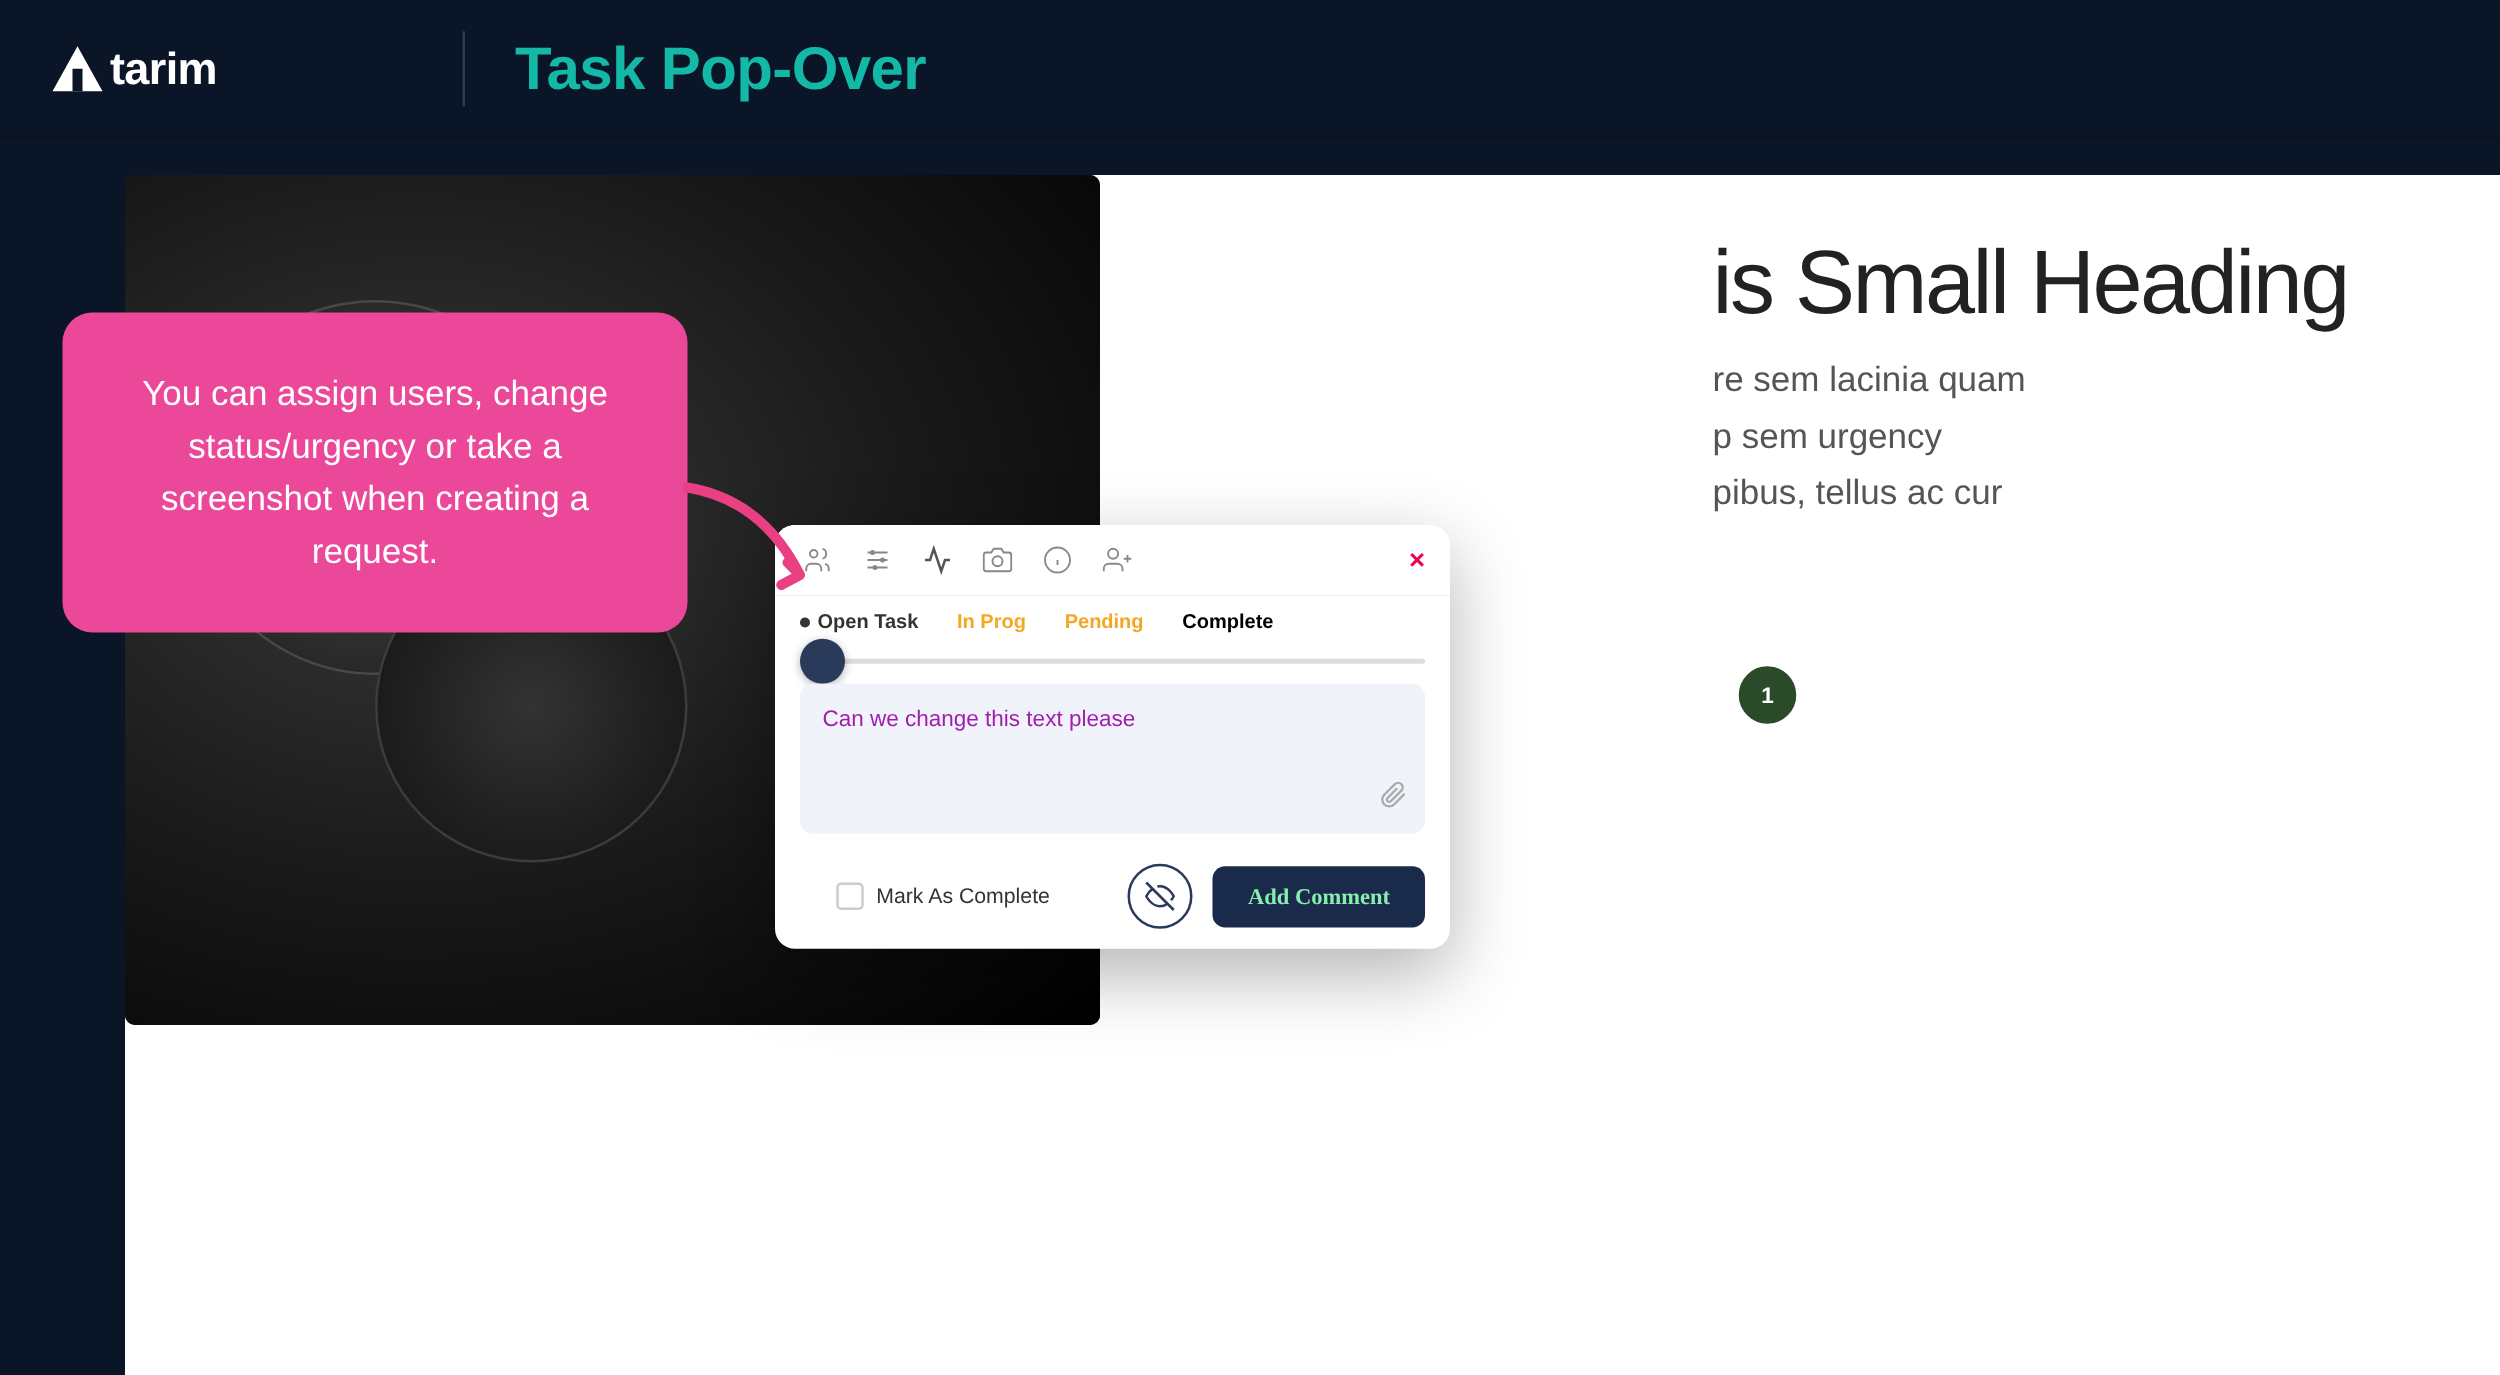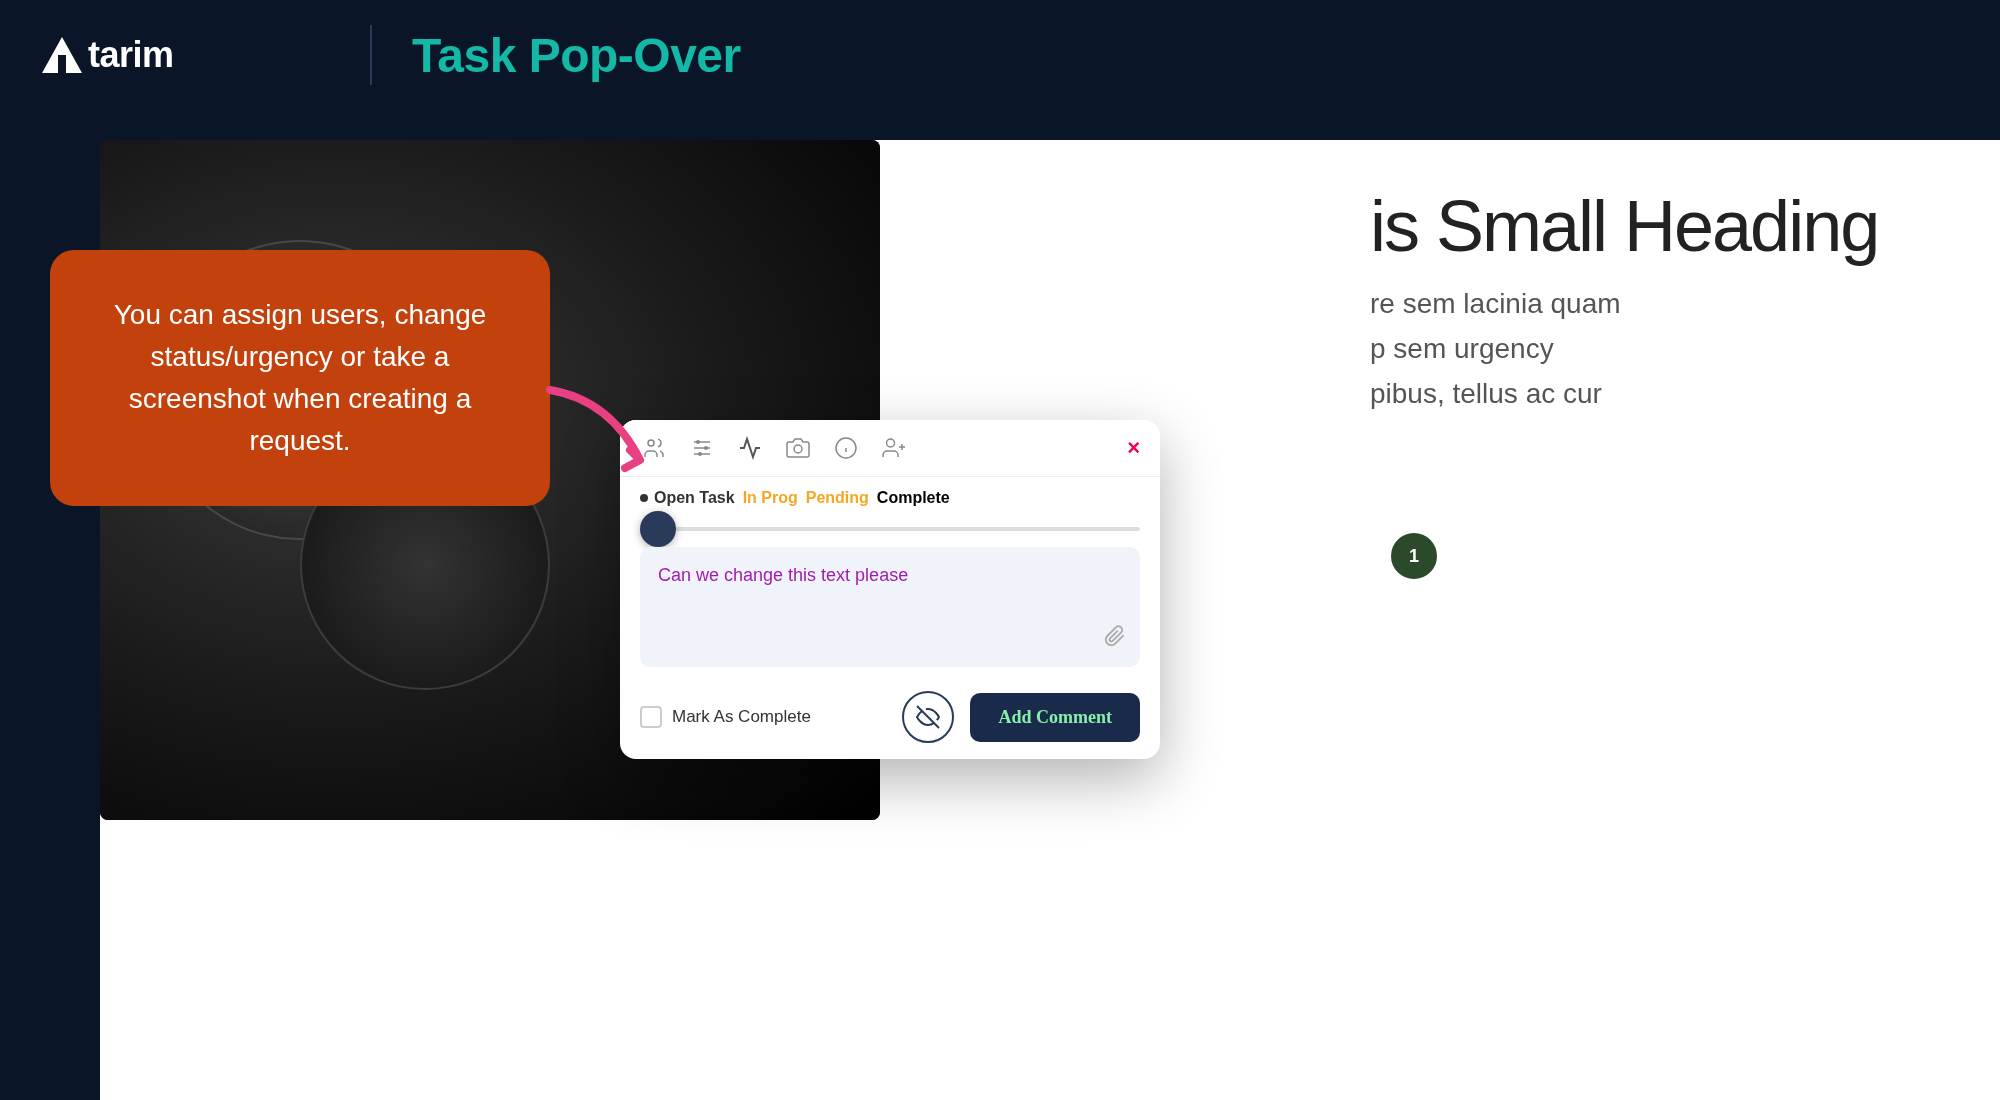--- a/index.html
+++ b/index.html
@@ -182,21 +182,21 @@
       font-size: 22px;
       cursor: pointer;
       font-weight: bold;
     }
 
     
     .status-bar {
       display: flex;
       align-items: center;
       padding: 12px 20px;
-      gap: 8px;
+      gap: 31px;
       background: white;
     }
 
     .status-item {
       font-size: 16px;
       font-weight: 500;
       color: #aaa;
       cursor: pointer;
       display: flex;
       align-items: center;
@@ -269,20 +269,21 @@
       color: #aaa;
       font-size: 22px;
     }
 
     
     .popover-footer {
       display: flex;
       align-items: center;
       padding: 16px 20px;
       gap: 16px;
+      margin-left: 29px;
     }
 
     .mark-complete-area {
       display: flex;
       align-items: center;
       gap: 10px;
       flex: 1;
     }
 
     .checkbox {
@@ -330,21 +331,21 @@
       cursor: pointer;
       font-family: Liberation Serif, serif;
     }
 
     
     .tooltip-bubble {
       position: absolute;
       left: 50px;
       top: 140px;
       width: 500px;
-      background: #c2410c;
+      background: #ec4899;
       border-radius: 24px;
       padding: 44px 44px;
       color: white;
       font-size: 28px;
       line-height: 1.5;
       text-align: center;
       z-index: 20;
       font-weight: 500;
     }
 

